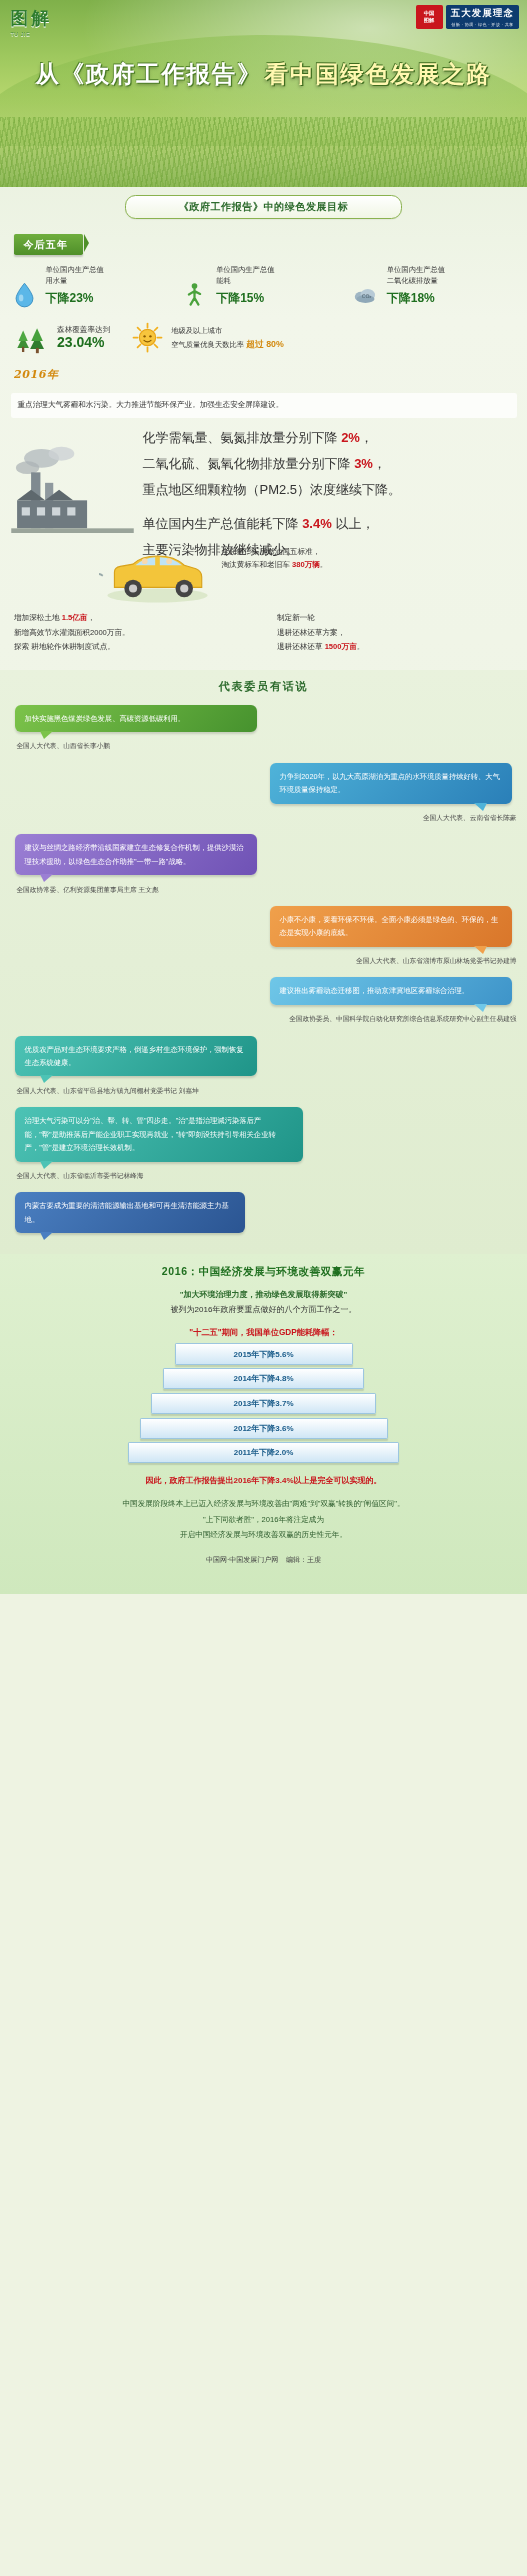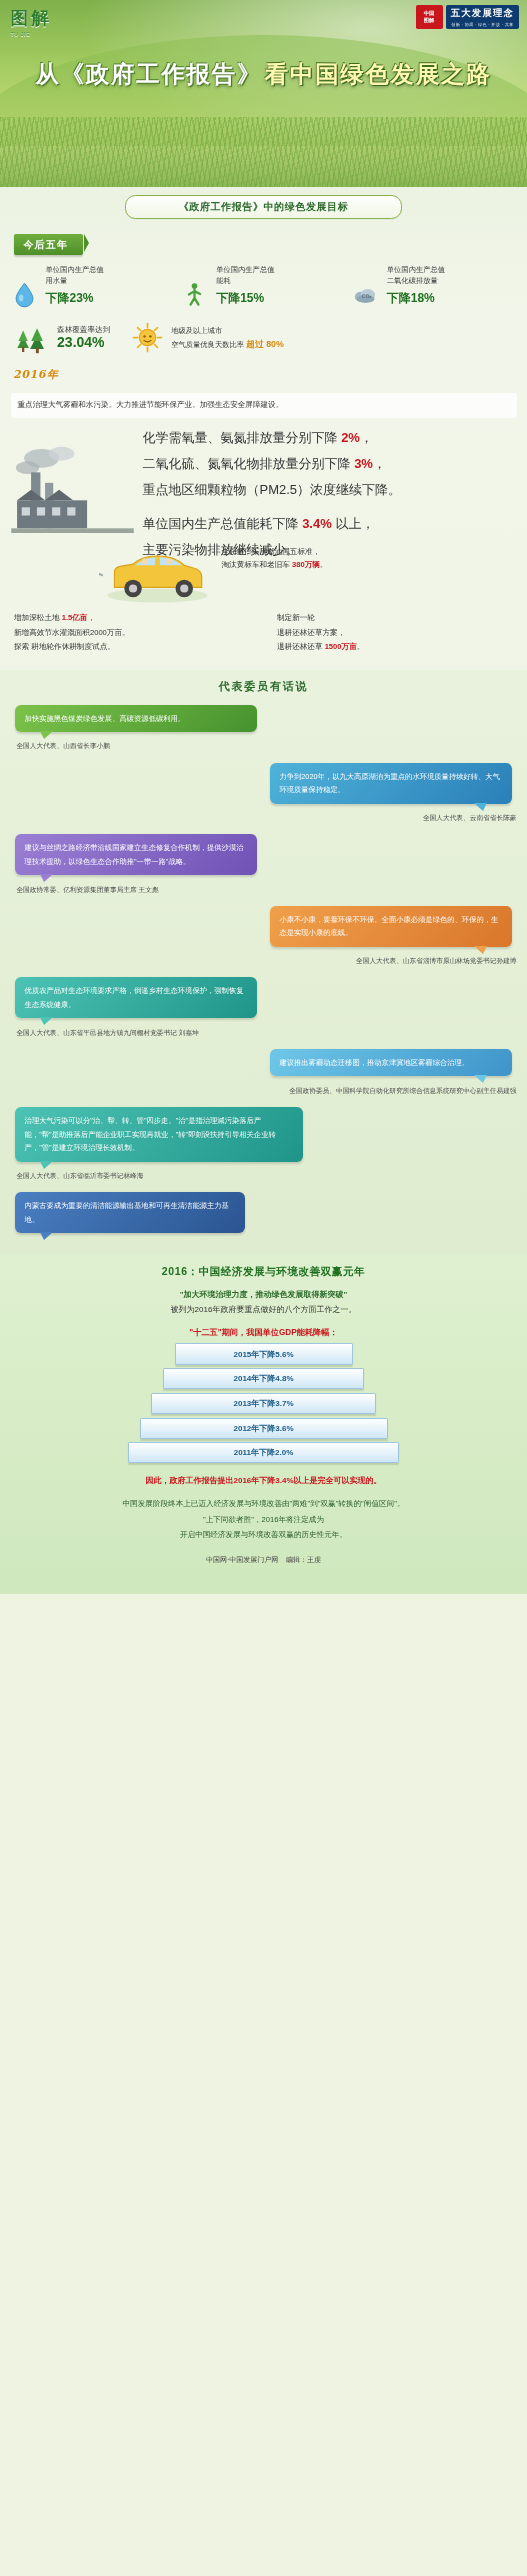--- a/index.html
+++ b/index.html
@@ -430,31 +430,31 @@
     </div>
 
     <div class="bubble-wrap">
       <div class="bubble b-right c-orange">
         <span>小康不小康，要看环保不环保。全面小康必须是绿色的、环保的，生态是实现小康的底线。</span>
       </div>
       <div class="attrib r">全国人大代表、山东省淄博市原山林场党委书记孙建博</div>
     </div>
 
     <div class="bubble-wrap">
+      <div class="bubble b-right c-sky">
+        <span>建议推出雾霾动态迁移图，推动京津冀地区雾霾综合治理。</span>
+      </div>
+      <div class="attrib r">全国政协委员、中国科学院自动化研究所综合信息系统研究中心副主任易建强</div>
+    </div>
+
+    <div class="bubble-wrap">
       <div class="bubble b-left c-teal">
         <span>优质农产品对生态环境要求严格，倒逼乡村生态环境保护，强制恢复生态系统健康。</span>
       </div>
       <div class="attrib l">全国人大代表、山东省平邑县地方镇九间棚村党委书记 刘嘉坤</div>
-    </div>
-
-    <div class="bubble-wrap">
-      <div class="bubble b-right c-sky">
-        <span>建议推出雾霾动态迁移图，推动京津冀地区雾霾综合治理。</span>
-      </div>
-      <div class="attrib r">全国政协委员、中国科学院自动化研究所综合信息系统研究中心副主任易建强</div>
     </div>
 
     <div class="bubble-wrap">
       <div class="bubble b-left c-teal" style="max-width:269px">
         <span>治理大气污染可以分"治、帮、转、管"四步走。"治"是指治理減污染落后产能，"帮"是助推落后产能企业职工实现再就业，"转"即刻设扶持引导相关企业转产，"管"是建立环境治理长效机制。</span>
       </div>
       <div class="attrib l">全国人大代表、山东省临沂市委书记林峰海</div>
     </div>
 
     <div class="bubble-wrap">

